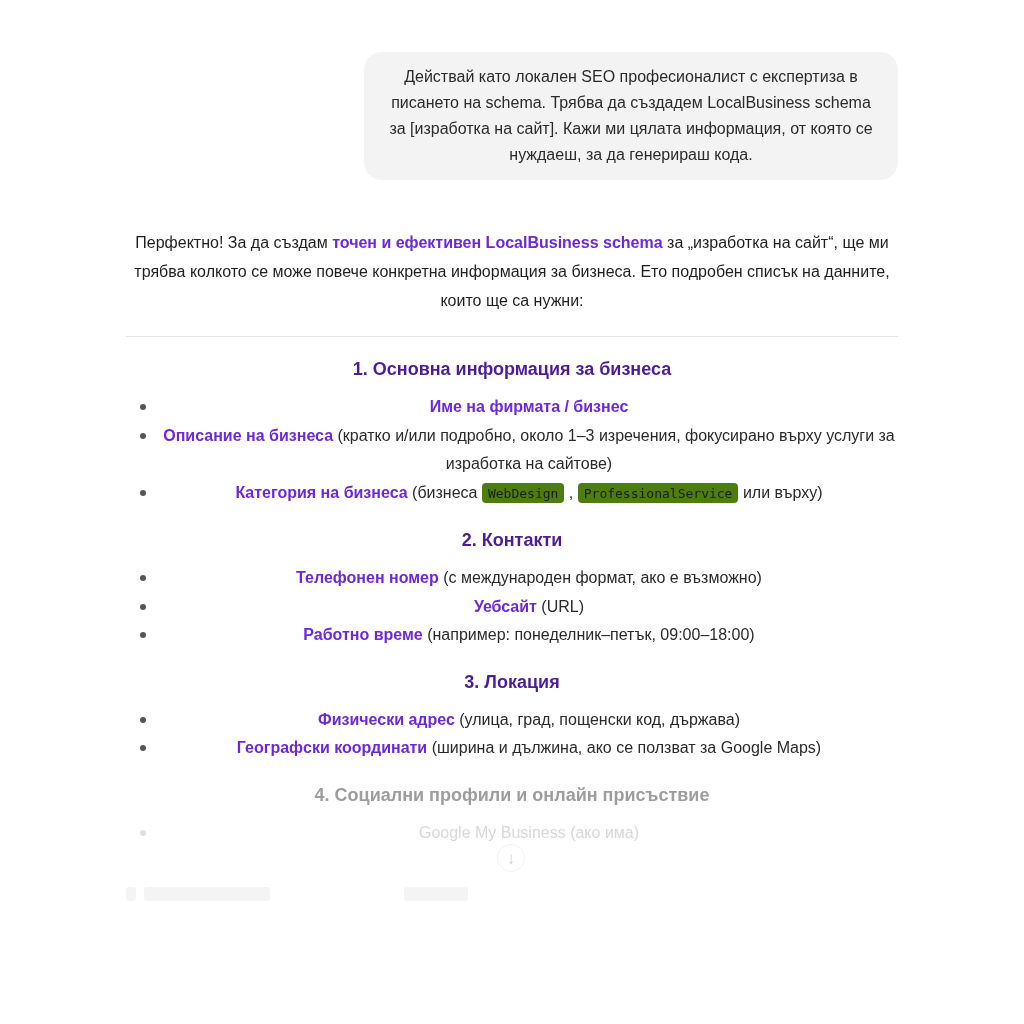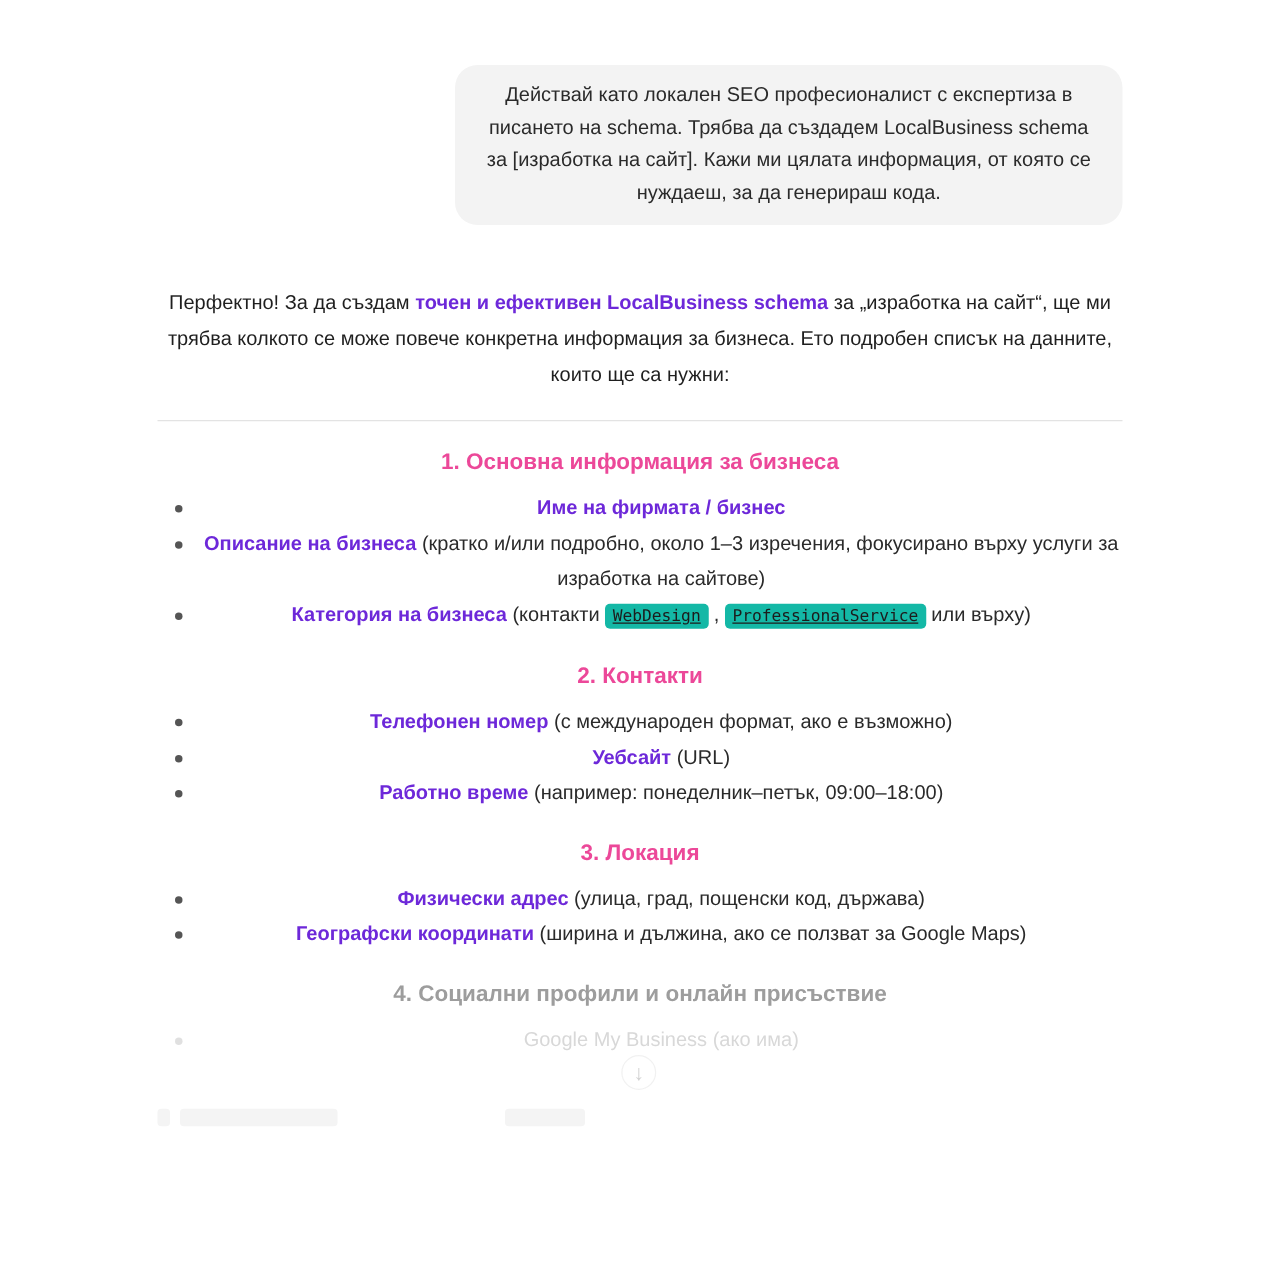--- a/index.html
+++ b/index.html
@@ -36,21 +36,21 @@
   .intro strong, li strong { font-weight: bold; color: #6d28d9; }
   hr.divider {
     border: none;
     border-top: 1px solid #e3e3e3;
     margin: 21px 0 10px 0;
   }
   h3.sec-heading {
     font-size: 18px;
     font-weight: bold;
     margin: 22px 0 13px 0;
-    color: #ec4899;
+    color: #4c1d95;
   }
   ul.sec-list { list-style: none; margin: 0 0 6px 0; padding-left: 14px; }
   ul.sec-list li {
     position: relative;
     padding-left: 20px;
     font-size: 16px;
     line-height: 28.5px;
     color: #2a2a2a;
   }
   ul.sec-list li::before {
@@ -60,26 +60,25 @@
     top: 11px;
     width: 6px;
     height: 6px;
     border-radius: 50%;
     background: currentColor;
     opacity: 0.8;
   }
   code.chip {
     font-family: "DejaVu Sans Mono", monospace;
     font-size: 13px;
-    background: #14b8a6;
+    background: #4d7c0f;
     color: #1c1c1c;
     border-radius: 4px;
     padding: 2.5px 6px;
     white-space: nowrap;
-    text-decoration: underline;
   }
   
   .faded-heading { color: #9d9d9d !important; }
   .faded-li-1 { color: #c3c3c3 !important; }
   .faded-li-2 { color: #d8d8d8 !important; }
   
   .ghost-line {
     position: absolute;
     left: 126px;
     top: 887px;
@@ -133,21 +132,21 @@
   <div>
 
     <p class="intro"><span>Перфектно! За да създам </span><strong>точен и ефективен LocalBusiness schema</strong><span> за „изработка на сайт“, ще ми трябва колкото се може повече конкретна информация за бизнеса. Ето подробен списък на данните, които ще са нужни:</span></p>
 
     <hr class="divider">
 
     <h3 class="sec-heading">1. Основна информация за бизнеса</h3>
     <ul class="sec-list">
       <li><strong>Име на фирмата / бизнес</strong><span></span></li>
       <li><strong>Описание на бизнеса</strong><span> (кратко и/или подробно, около 1–3 изречения, фокусирано върху услуги за изработка на сайтове)</span></li>
-      <li><strong>Категория на бизнеса</strong><span> (контакти </span><code class="chip">WebDesign</code><span> , </span><code class="chip">ProfessionalService</code><span> или върху)</span></li>
+      <li><strong>Категория на бизнеса</strong><span> (бизнеса </span><code class="chip">WebDesign</code><span> , </span><code class="chip">ProfessionalService</code><span> или върху)</span></li>
     </ul>
 
     <h3 class="sec-heading">2. Контакти</h3>
     <ul class="sec-list">
       <li><strong>Телефонен номер</strong><span> (с международен формат, ако е възможно)</span></li>
       <li><strong>Уебсайт</strong><span> (URL)</span></li>
       <li><strong>Работно време</strong><span> (например: понеделник–петък, 09:00–18:00)</span></li>
     </ul>
 
     <h3 class="sec-heading">3. Локация</h3>

